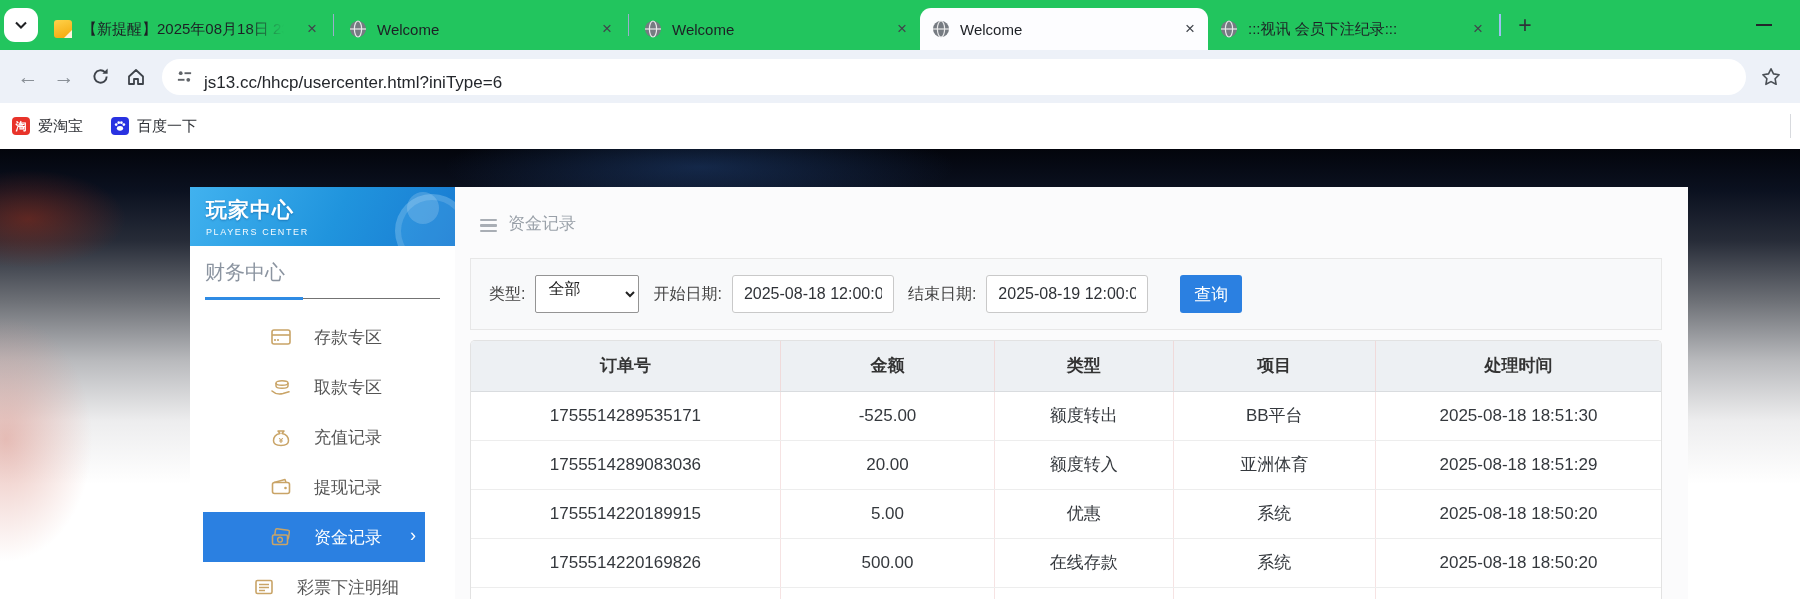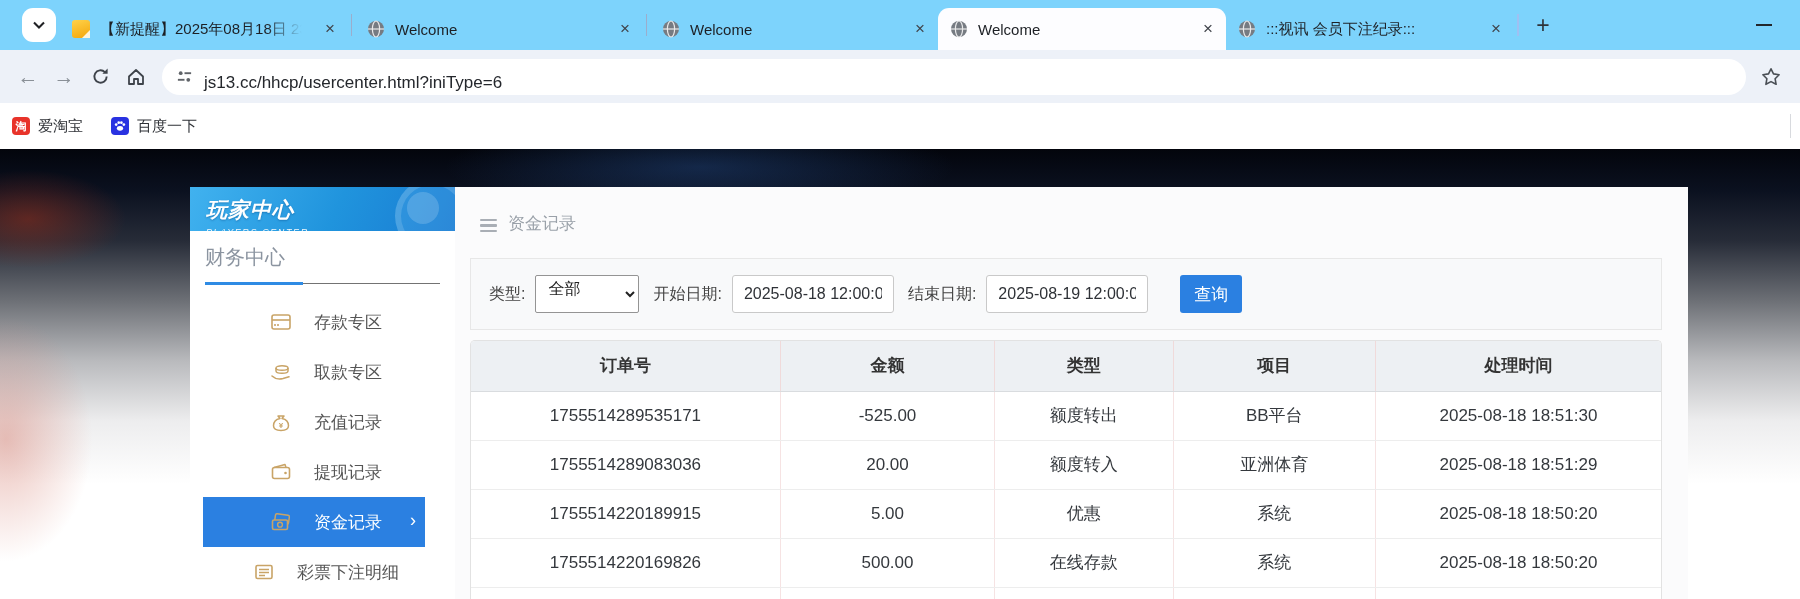--- a/index.html
+++ b/index.html
@@ -2,21 +2,21 @@
 <html><head>
 <meta charset="utf-8">
 <style>
   * { box-sizing: border-box; margin: 0; padding: 0; }
   html,body { width:1800px; height:599px; overflow:hidden; background:#fff;
     font-family:"Liberation Sans", sans-serif; }
 
   .browser { width:1800px; height:599px; display:flex; flex-direction:column; }
 
   
-  .tabbar { height:50px; background:#7dd3fc; display:flex; align-items:flex-end; padding-left:22px; flex:none; }
+  .tabbar { height:50px; background:#22c55e; display:flex; align-items:flex-end; padding-left:4px; flex:none; }
   .tab-search-chip { width:34px; height:34px; margin:0 4px 8px 0; background:#fff; border-radius:11px;
     display:flex; align-items:center; justify-content:center; }
   .tab { width:288px; height:42px; border-radius:11px 11px 0 0; display:flex; align-items:center;
     padding:0 6px 0 12px; gap:10px; color:#1d2025; }
   .tab.active { background:#fdfdff; }
   .tab-title { flex:1; font-size:15px; white-space:nowrap; overflow:hidden; }
   .tab-title.fade { -webkit-mask-image:linear-gradient(to right,#000 80%,transparent 97%);
     mask-image:linear-gradient(to right,#000 80%,transparent 97%); }
   .tab-close { width:24px; height:24px; border-radius:50%; flex:none; display:flex; align-items:center;
     justify-content:center; font-size:17px; color:#40444b; }
@@ -58,22 +58,22 @@
     background:
       radial-gradient(140px 70px at 28px 70px,  rgba(150,45,25,.55), transparent 70%),
       radial-gradient(120px 170px at 6px 290px, rgba(216,133,120,.50), transparent 72%),
       radial-gradient(340px 60px at 700px 18px, rgba(45,95,170,.35), transparent 75%),
       linear-gradient(to bottom,#03050c 0, #0b1120 42px, #272c38 92px, #6d7076 152px,
         #b9babd 212px, #ededee 272px, #ffffff 335px); }
   .card { position:absolute; left:190px; top:38px; width:1498px; height:610px; display:flex; background:#fff; }
 
   
   .sidebar { width:265px; background:#fff; flex:none; }
-  .sb-header { height:44px; background:linear-gradient(115deg,#41b2ef 0%,#2094dd 55%,#197bd2 100%);
-    padding:9px 0 0 16px; color:#fff; position:relative; overflow:hidden;font-style:italic; }
+  .sb-header { height:59px; background:linear-gradient(115deg,#41b2ef 0%,#2094dd 55%,#197bd2 100%);
+    padding:9px 0 0 16px; color:#fff; position:relative; overflow:hidden; }
   .sb-header::before { content:""; position:absolute; right:16px; top:5px; width:32px; height:32px;
     border-radius:50%; background:rgba(255,255,255,.18); }
   .sb-header::after { content:""; position:absolute; right:-14px; bottom:-22px; width:62px; height:62px;
     border-radius:50%; border:6px solid rgba(255,255,255,.14); background:rgba(150,215,255,.15); }
   .sb-title { font-size:21px; font-weight:bold; letter-spacing:1px; text-shadow:0 1px 2px rgba(0,60,120,.4); }
   .sb-sub { font-size:9px; letter-spacing:1.6px; margin-top:3px; opacity:.95; }
   .sb-section { margin-left:15px; width:235px; height:53px; padding-top:13px; position:relative;
     border-bottom:1px solid #737373; }
   .sb-section-title { font-size:20px; color:#8b94a0; }
   .sb-section::after { content:""; position:absolute; left:0; bottom:-2px; width:98px; height:3px; background:#2f8be4; }

